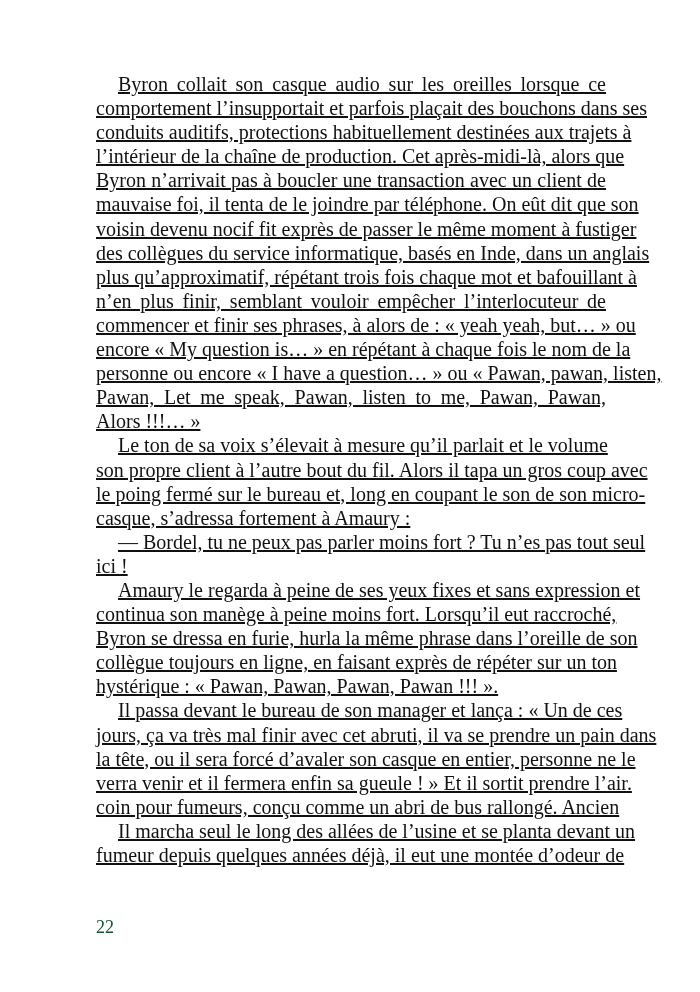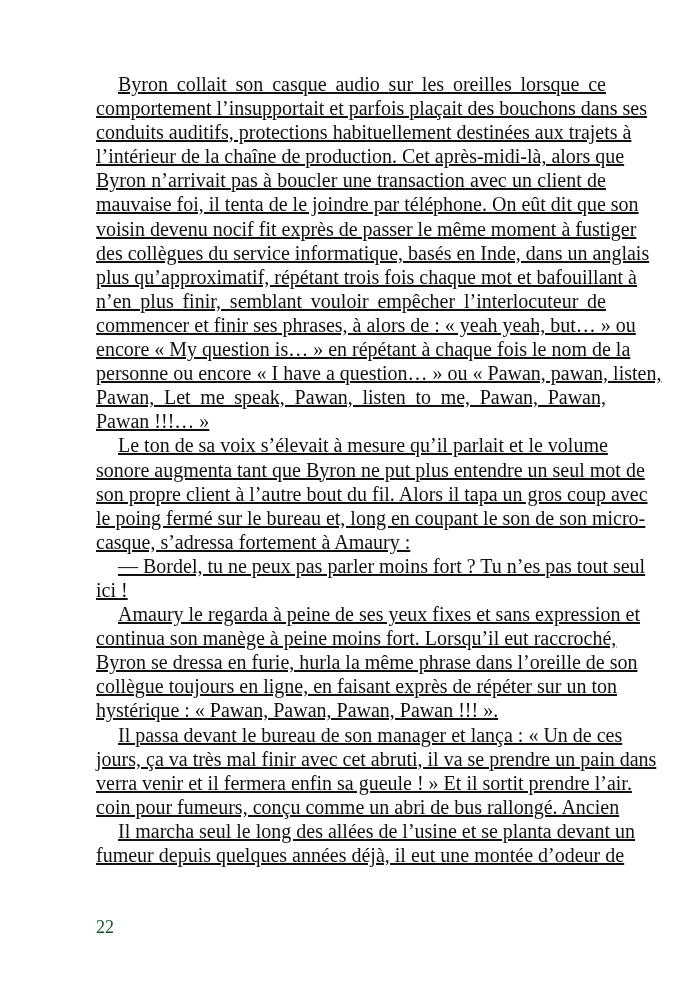--- a/index.html
+++ b/index.html
@@ -64,26 +64,25 @@
     <span class="line">Byron n’arrivait pas à boucler une transaction avec un client de</span>
     <span class="line">mauvaise foi, il tenta de le joindre par téléphone. On eût dit que son</span>
     <span class="line">voisin devenu nocif fit exprès de passer le même moment à fustiger</span>
     <span class="line">des collègues du service informatique, basés en Inde, dans un anglais</span>
     <span class="line">plus qu’approximatif, répétant trois fois chaque mot et bafouillant à</span>
     <span class="line">n’en plus finir, semblant vouloir empêcher l’interlocuteur de</span>
     <span class="line">commencer et finir ses phrases, à alors de : « yeah yeah, but… » ou</span>
     <span class="line">encore « My question is… » en répétant à chaque fois le nom de la</span>
     <span class="line">personne ou encore « I have a question… » ou « Pawan, pawan, listen,</span>
     <span class="line">Pawan, Let me speak, Pawan, listen to me, Pawan, Pawan,</span>
-    <span class="line last">Pawan !!!… »</span>
+    <span class="line last">Alors !!!… »</span>
   </div>
 
   <div class="para">
     <span class="line indent">Le ton de sa voix s’élevait à mesure qu’il parlait et le volume</span>
-    <span class="line">sonore augmenta tant que Byron ne put plus entendre un seul mot de</span>
     <span class="line">son propre client à l’autre bout du fil. Alors il tapa un gros coup avec</span>
     <span class="line">le poing fermé sur le bureau et, long en coupant le son de son micro-</span>
     <span class="line last">casque, s’adressa fortement à Amaury :</span>
   </div>
 
   <div class="para">
     <span class="line indent">— Bordel, tu ne peux pas parler moins fort ? Tu n’es pas tout seul</span>
     <span class="line last">ici !</span>
   </div>
 
@@ -91,20 +90,21 @@
     <span class="line indent">Amaury le regarda à peine de ses yeux fixes et sans expression et</span>
     <span class="line">continua son manège à peine moins fort. Lorsqu’il eut raccroché,</span>
     <span class="line">Byron se dressa en furie, hurla la même phrase dans l’oreille de son</span>
     <span class="line">collègue toujours en ligne, en faisant exprès de répéter sur un ton</span>
     <span class="line last">hystérique : « Pawan, Pawan, Pawan, Pawan !!! ».</span>
   </div>
 
   <div class="para gap">
     <span class="line indent">Il passa devant le bureau de son manager et lança : « Un de ces</span>
     <span class="line">jours, ça va très mal finir avec cet abruti, il va se prendre un pain dans</span>
+    <span class="line">la tête, ou il sera forcé d’avaler son casque en entier, personne ne le</span>
     <span class="line last">verra venir et il fermera enfin sa gueule ! » Et il sortit prendre l’air.</span>
   </div>
 
   <div class="para gap">
     <span class="line">coin pour fumeurs, conçu comme un abri de bus rallongé. Ancien</span>
     <span class="line indent">Il marcha seul le long des allées de l’usine et se planta devant un</span>
     <span class="line">fumeur depuis quelques années déjà, il eut une montée d’odeur de</span>
   </div>
 
 </div>

